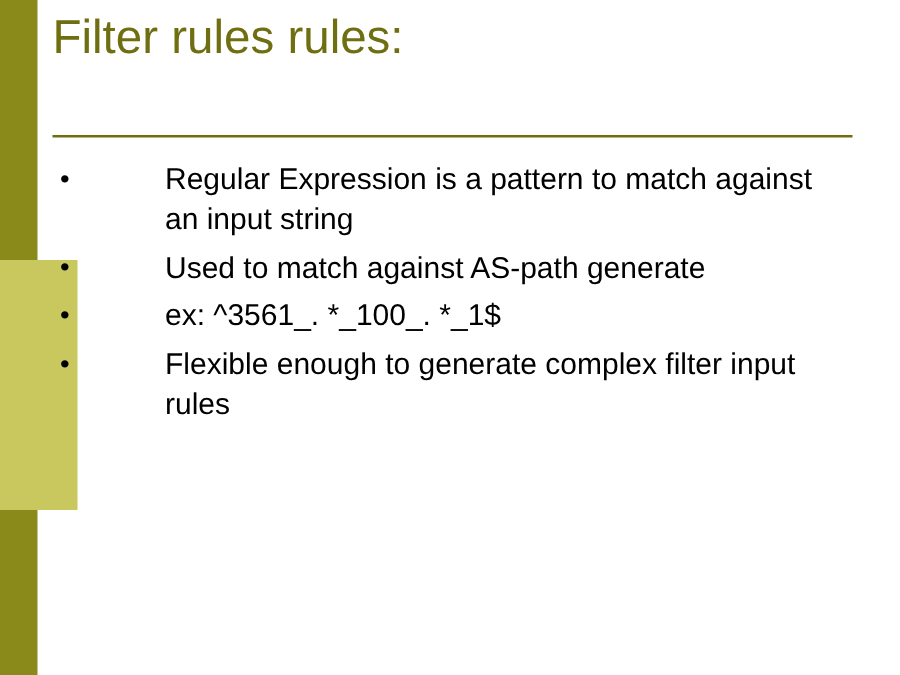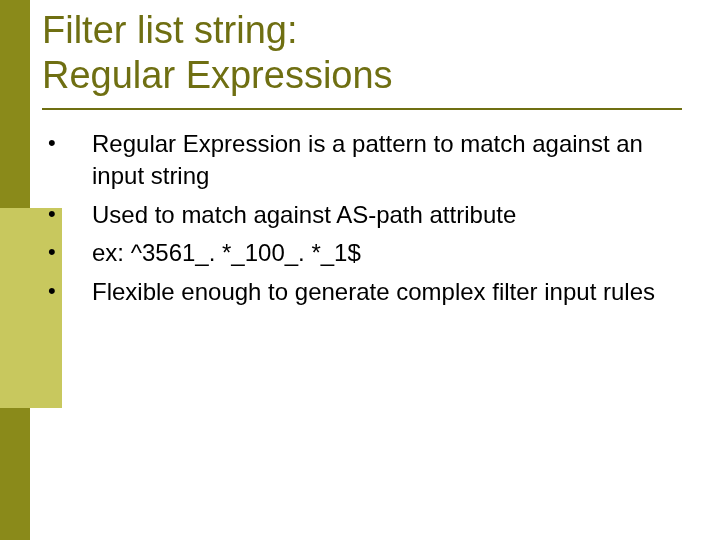--- a/index.html
+++ b/index.html
@@ -69,43 +69,43 @@
     color: #000;
     font-size: 22px;
     line-height: 1.35;
     padding-left: 6px;
   }
   .text {
     flex: 1;
     color: #000;
     font-size: 24px;
     line-height: 1.35;
+    margin-left: 40px;
   }
 </style>
 </head>
 <body>
 
 <div class="slide">
   <div class="sidebar"></div>
   <div class="accent-block"></div>
 
   <div class="title">
-    <span>Filter list string:</span><br>
-    <span>Regular Expressions</span>
+    <span>Filter rules rules:</span><br>
   </div>
   <div class="title-rule"></div>
 
   <div class="body">
     <div class="item">
       <div class="bullet">•</div>
       <div class="text">Regular Expression is a pattern to match against an input string</div>
     </div>
     <div class="item">
       <div class="bullet">•</div>
-      <div class="text">Used to match against AS-path attribute</div>
+      <div class="text">Used to match against AS-path generate</div>
     </div>
     <div class="item">
       <div class="bullet">•</div>
       <div class="text">ex: ^3561_. *_100_. *_1$</div>
     </div>
     <div class="item">
       <div class="bullet">•</div>
       <div class="text">Flexible enough to generate complex filter input rules</div>
     </div>
   </div>

